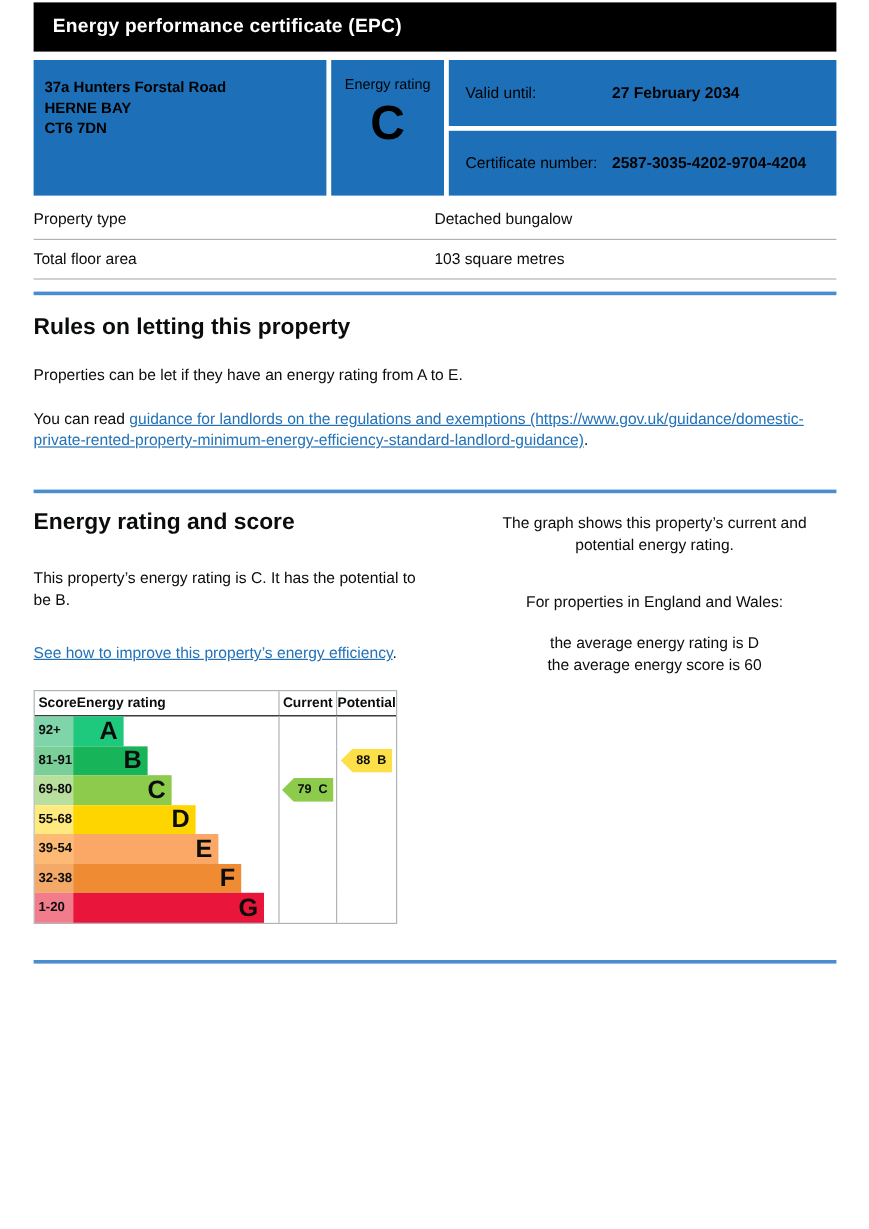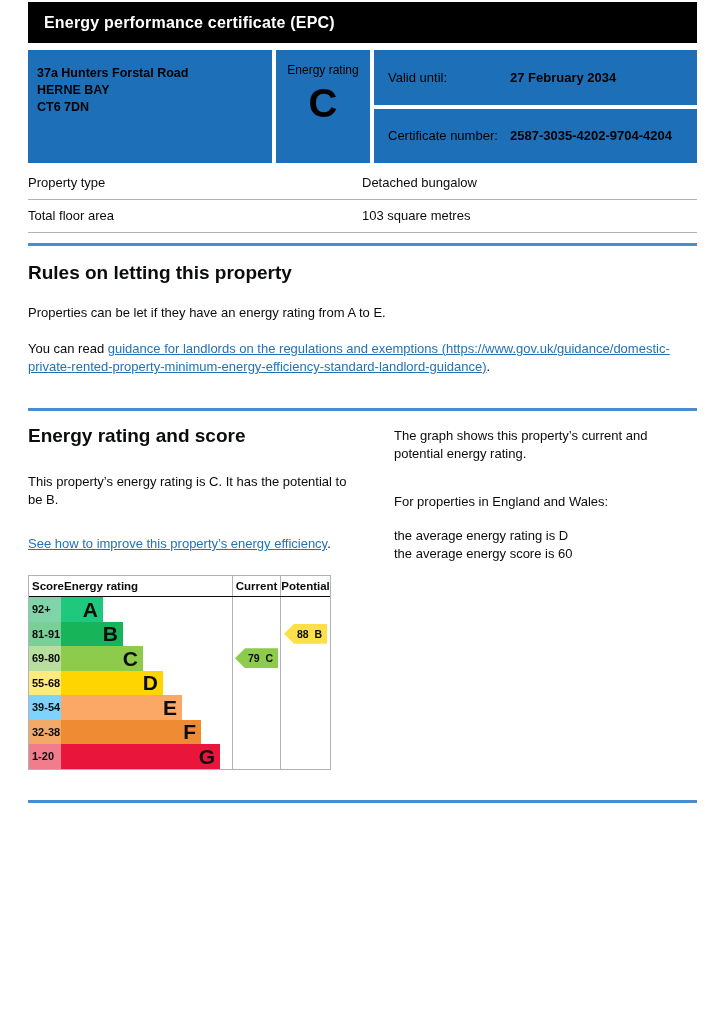--- a/index.html
+++ b/index.html
@@ -53,21 +53,21 @@
   h2 { font-size: 19px; font-weight: 700; }
   .letting-heading { margin-top: 16px; }
   p { font-size: 13px; line-height: 18px; }
   .letting-p1 { margin-top: 20px; }
   .letting-p2 { margin-top: 18px; overflow-wrap: break-word; }
   a { color: #2372b8; text-decoration: underline; cursor: pointer; }
 
   
   .columns { margin-top: 14px; display: flex; gap: 36px; }
   .col-left { width: 330px; }
-  .col-right { width: 303px; }
+  .col-right { width: 303px; text-align: center; }
   .rating-p1 { margin-top: 26px; }
   .improve-link-p { margin-top: 26px; }
   .right-p1 { margin-top: 2px; }
   .right-p2 { margin-top: 28px; }
   .right-p3 { margin-top: 30px; }
   .right-p4 { margin-top: 16px; }
   .bold { font-weight: 700; }
 
   
   .epc-chart {
@@ -197,21 +197,21 @@
             <div class="epc-score-col epc-scorecell" style="background: rgb(255, 234, 128);">55-68</div>
             <div class="epc-rating-col epc-barcell">
               <div class="epc-bar" style="background: rgb(255, 213, 0); width: 102px;">
                 <span class="epc-letter">D</span>
               </div>
             </div>
             <div class="epc-current-col epc-arrowcell"></div>
             <div class="epc-potential-col epc-arrowcell"></div>
           </div>
           <div class="epc-row">
-            <div class="epc-score-col epc-scorecell" style="background: #7dd3fc;">39-54</div>
+            <div class="epc-score-col epc-scorecell" style="background: #fdba74;">39-54</div>
             <div class="epc-rating-col epc-barcell">
               <div class="epc-bar" style="background: rgb(251, 168, 102); width: 121px;">
                 <span class="epc-letter">E</span>
               </div>
             </div>
             <div class="epc-current-col epc-arrowcell"></div>
             <div class="epc-potential-col epc-arrowcell"></div>
           </div>
           <div class="epc-row">
             <div class="epc-score-col epc-scorecell" style="background: rgb(243, 169, 104);">32-38</div>

